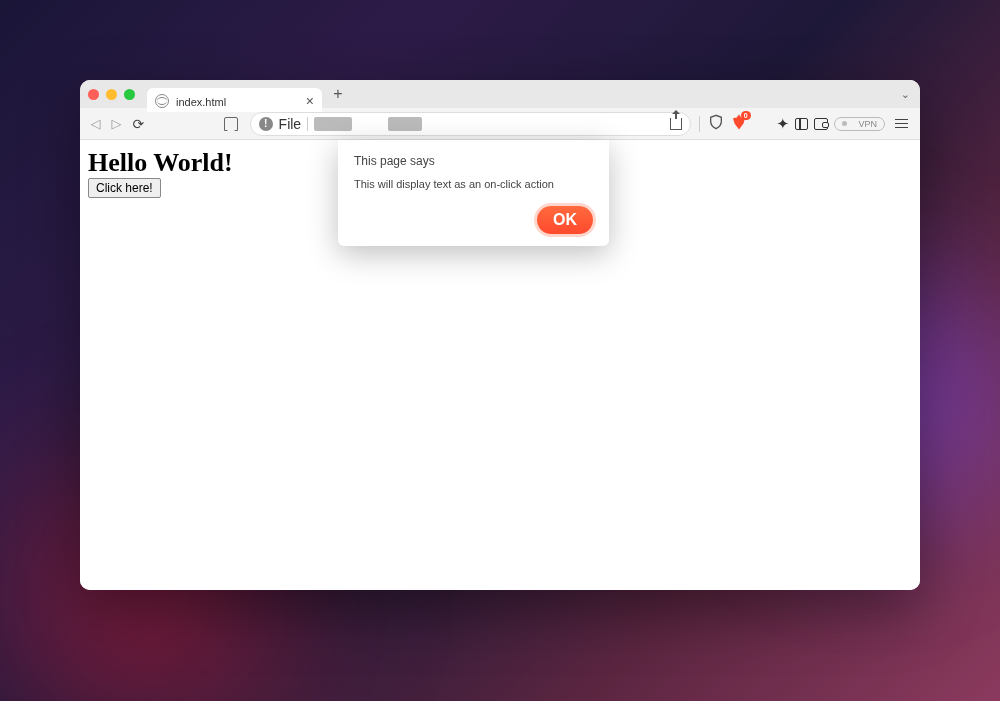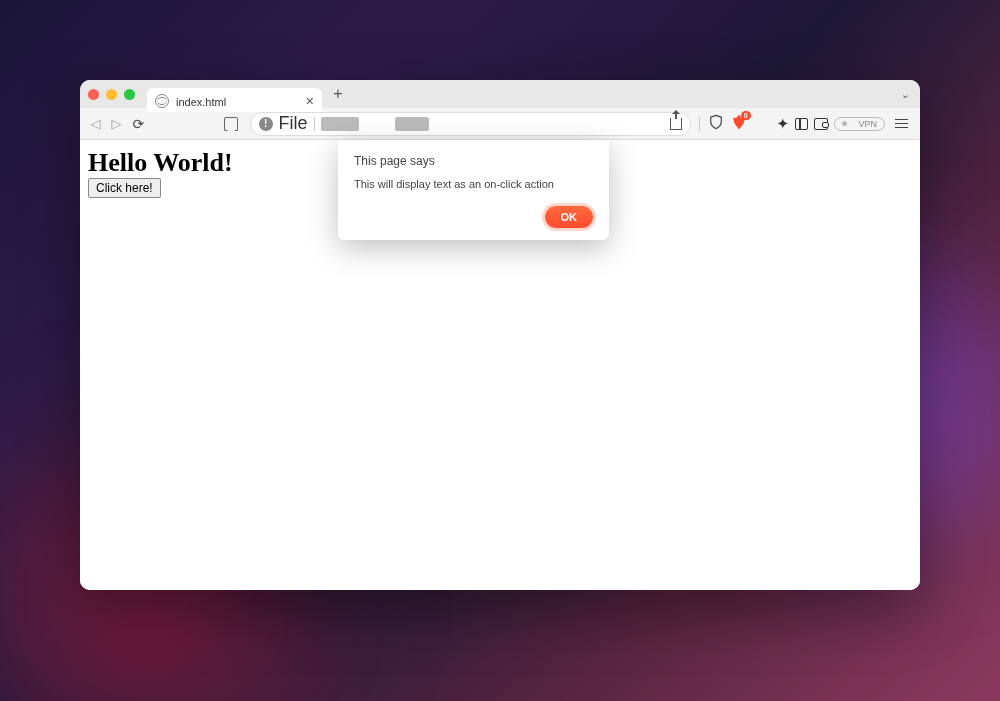--- a/index.html
+++ b/index.html
@@ -177,21 +177,21 @@
       border-radius: 50%;
       background: #888;
       color: #fff;
       font-size: 10px;
       font-weight: bold;
       display: flex;
       align-items: center;
       justify-content: center;
     }
     .addr-text {
-      font-size: 18px;
+      font-size: 14px;
       color: #333;
     }
     .addr-redact {
       background: #bbb;
       height: 14px;
       border-radius: 2px;
     }
     .addr-sep { width: 1px; height: 14px; background: #ccc; }
     .addr-flex { flex: 1; }
     .share-icon {
@@ -350,21 +350,21 @@
       color: #444;
       margin-bottom: 16px;
     }
     .alert-actions {
       display: flex;
       justify-content: flex-end;
     }
     .alert-ok {
       background: linear-gradient(180deg, #ff6a3d, #ff4a2e);
       color: #fff;
-      font-size: 11px;
+      font-size: 16px;
       font-weight: 600;
       border: none;
       border-radius: 14px;
       padding: 5px 16px;
       cursor: pointer;
       box-shadow: 0 0 0 3px rgba(255,90,50,0.25);
       text-align: right;
     }
   </style>
 </head>

